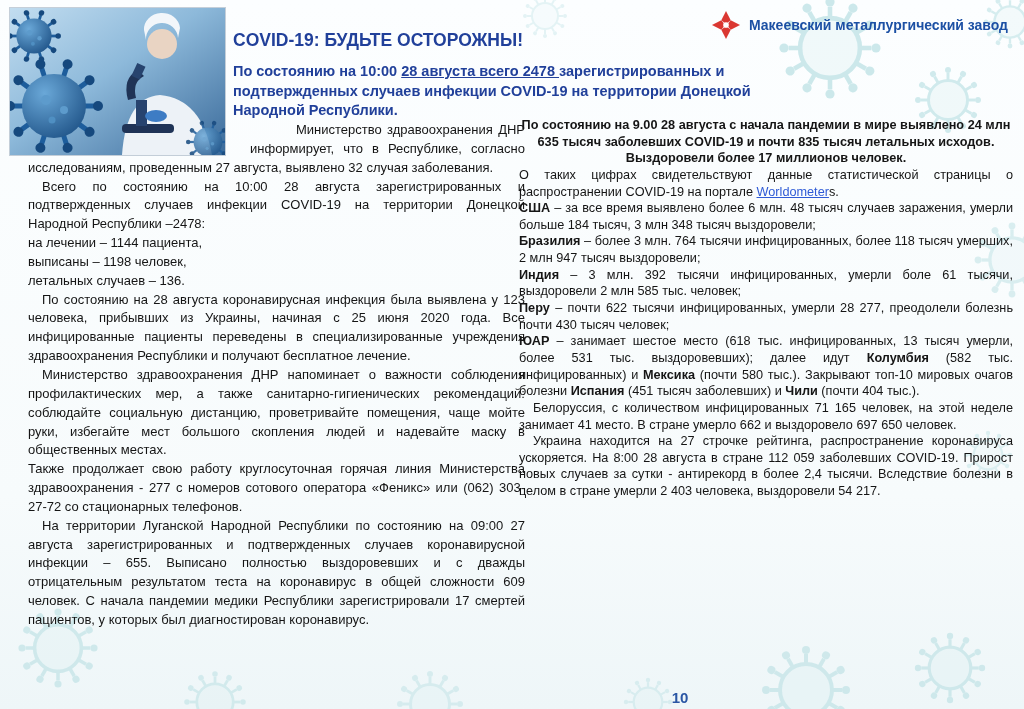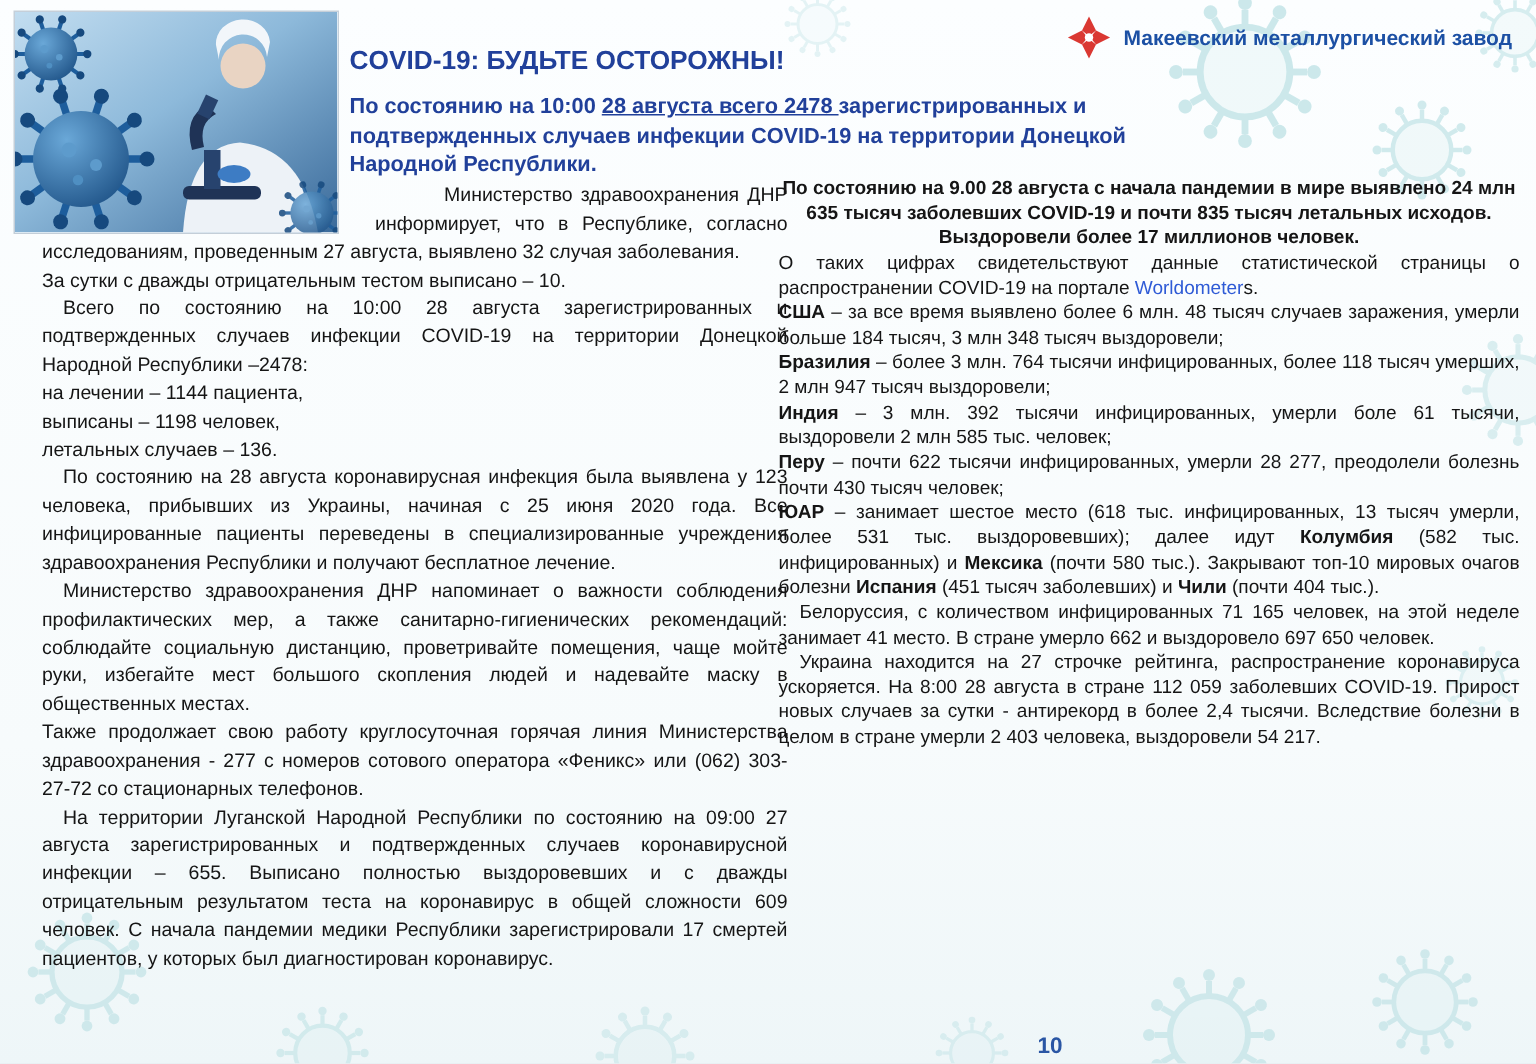--- a/index.html
+++ b/index.html
@@ -19,22 +19,22 @@
   .u{text-decoration:underline;margin-top:26px;}
   .col{position:absolute;text-align:justify;}
   .col p{margin:0;}
   .left{left:28px;top:121px;width:497px;font-size:13px;line-height:1.45;}
   .right{left:519px;top:117px;width:494px;font-size:12.7px;line-height:1.31;}
   .spacer{float:left;width:222px;height:36px;}
   .ind{text-indent:14px;}
   .ind-lg{text-indent:46px;}
   .intro{font-weight:bold;text-align:center;}
   .cname{font-weight:bold;}
-  .link{color:#2f5bd6;cursor:pointer;}
-  .page-num{position:absolute;left:660px;bottom:3px;width:80px;text-align:center;
+  .link{color:#2f5bd6;text-decoration:underline;cursor:pointer;}
+  .page-num{position:absolute;left:640px;bottom:3px;width:80px;text-align:center;
     color:#2a56a4;font-weight:bold;font-size:15px;}
 </style>
 </head>
 <body>
 
 <div class="slide">
 
   <svg class="bg" width="1024" height="709" viewBox="0 0 1024 709" aria-hidden="true">
     <defs>
       <g id="wv">
@@ -195,21 +195,20 @@
   </div>
 
   <div class="title-block">
     <h1 class="page-title">COVID-19: БУДЬТЕ ОСТОРОЖНЫ!</h1>
     <p class="subtitle"><span>По состоянию на 10:00 </span><span class="u">28 августа всего 2478 </span><span>зарегистрированных и подтвержденных случаев инфекции COVID-19 на территории Донецкой Народной Республики.</span></p>
   </div>
 
   <div class="col left">
     <div class="spacer"></div>
     <p class="ind-lg">Министерство здравоохранения ДНР информирует, что в Республике, согласно исследованиям, проведенным 27 августа, выявлено 32 случая заболевания.</p>
-    <p>За сутки с дважды отрицательным тестом выписано – 10.</p>
     <p class="ind">Всего по состоянию на 10:00 28 августа зарегистрированных и подтвержденных случаев инфекции COVID-19 на территории Донецкой Народной Республики –2478:</p>
     <p>на лечении – 1144 пациента,</p>
     <p>выписаны – 1198 человек,</p>
     <p>летальных случаев – 136.</p>
     <p class="ind">По состоянию на 28 августа коронавирусная инфекция была выявлена у 123 человека, прибывших из Украины, начиная с 25 июня 2020 года. Все инфицированные пациенты переведены в специализированные учреждения здравоохранения Республики и получают бесплатное лечение.</p>
     <p class="ind">Министерство здравоохранения ДНР напоминает о важности соблюдения профилактических мер, а также санитарно-гигиенических рекомендаций: соблюдайте социальную дистанцию, проветривайте помещения, чаще мойте руки, избегайте мест большого скопления людей и надевайте маску в общественных местах.</p>
     <p>Также продолжает свою работу круглосуточная горячая линия Министерства здравоохранения - 277 с номеров сотового оператора «Феникс» или (062) 303-27-72 со стационарных телефонов.</p>
     <p class="ind">На территории Луганской Народной Республики по состоянию на 09:00 27 августа зарегистрированных и подтвержденных случаев коронавирусной инфекции – 655. Выписано полностью выздоровевших и с дважды отрицательным результатом теста на коронавирус в общей сложности 609 человек. С начала пандемии медики Республики зарегистрировали 17 смертей пациентов, у которых был диагностирован коронавирус.</p>
   </div>
 

